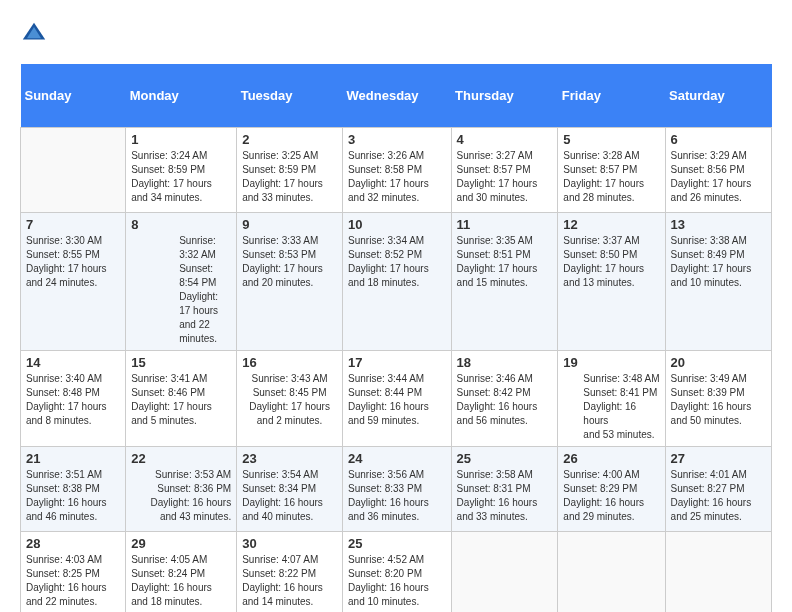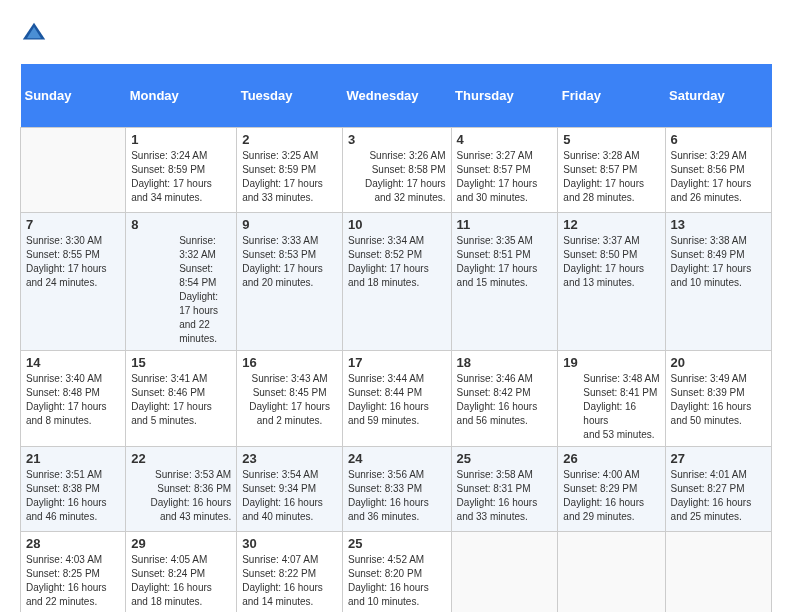--- a/index.html
+++ b/index.html
@@ -141,21 +141,21 @@
         </td>
         <td>
           <span class="day-num">2</span>
           <div class="day-info" style="white-space: pre-line;">Sunrise: 3:25 AM
 Sunset: 8:59 PM
 Daylight: 17 hours
 and 33 minutes.</div>
         </td>
         <td>
           <span class="day-num">3</span>
-          <div class="day-info" style="white-space: pre-line; text-align: right;">Sunrise: 3:26 AM
+          <div class="day-info" style="white-space: pre-line;">Sunrise: 3:26 AM
 Sunset: 8:58 PM
 Daylight: 17 hours
 and 32 minutes.</div>
         </td>
         <td>
           <span class="day-num">4</span>
           <div class="day-info" style="white-space: pre-line;">Sunrise: 3:27 AM
 Sunset: 8:57 PM
 Daylight: 17 hours
 and 30 minutes.</div>
@@ -288,21 +288,21 @@
         <td>
           <span class="day-num">22</span>
           <div class="day-info" style="white-space: pre-line; text-align: right;">Sunrise: 3:53 AM
 Sunset: 8:36 PM
 Daylight: 16 hours
 and 43 minutes.</div>
         </td>
         <td>
           <span class="day-num">23</span>
           <div class="day-info" style="white-space: pre-line;">Sunrise: 3:54 AM
-Sunset: 9:34 PM
+Sunset: 8:34 PM
 Daylight: 16 hours
 and 40 minutes.</div>
         </td>
         <td>
           <span class="day-num">24</span>
           <div class="day-info" style="white-space: pre-line;">Sunrise: 3:56 AM
 Sunset: 8:33 PM
 Daylight: 16 hours
 and 36 minutes.</div>
         </td>

